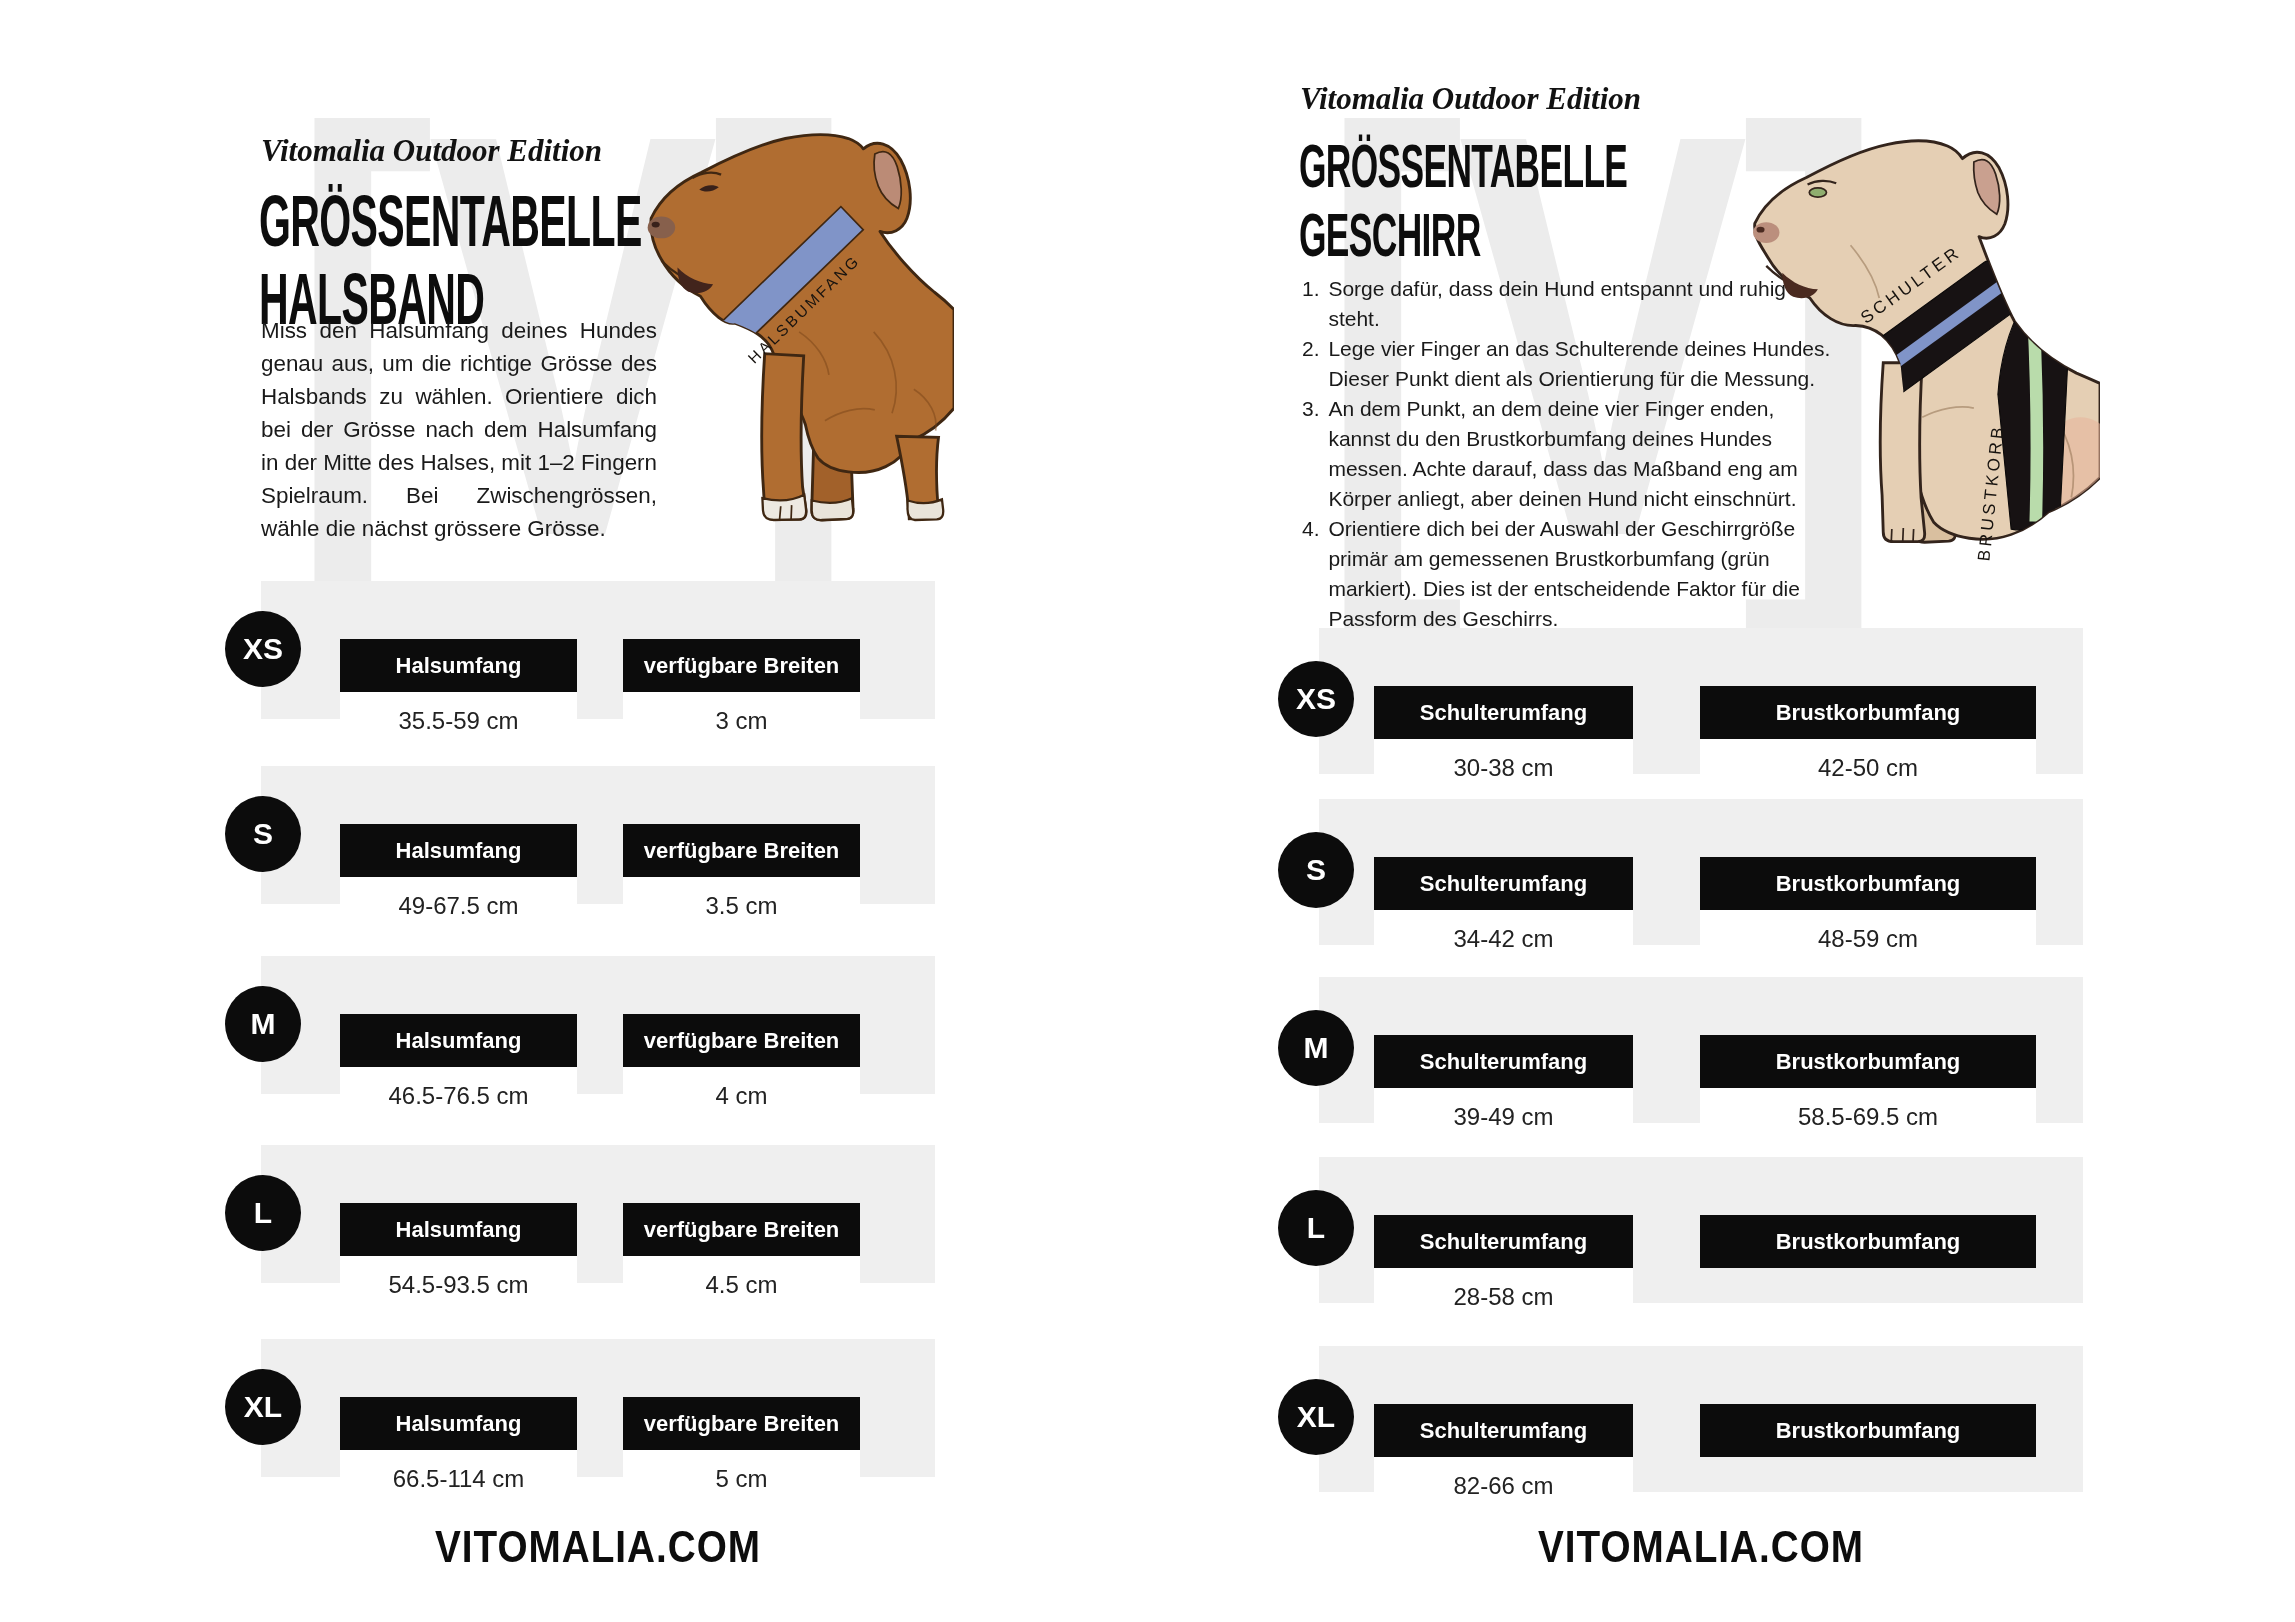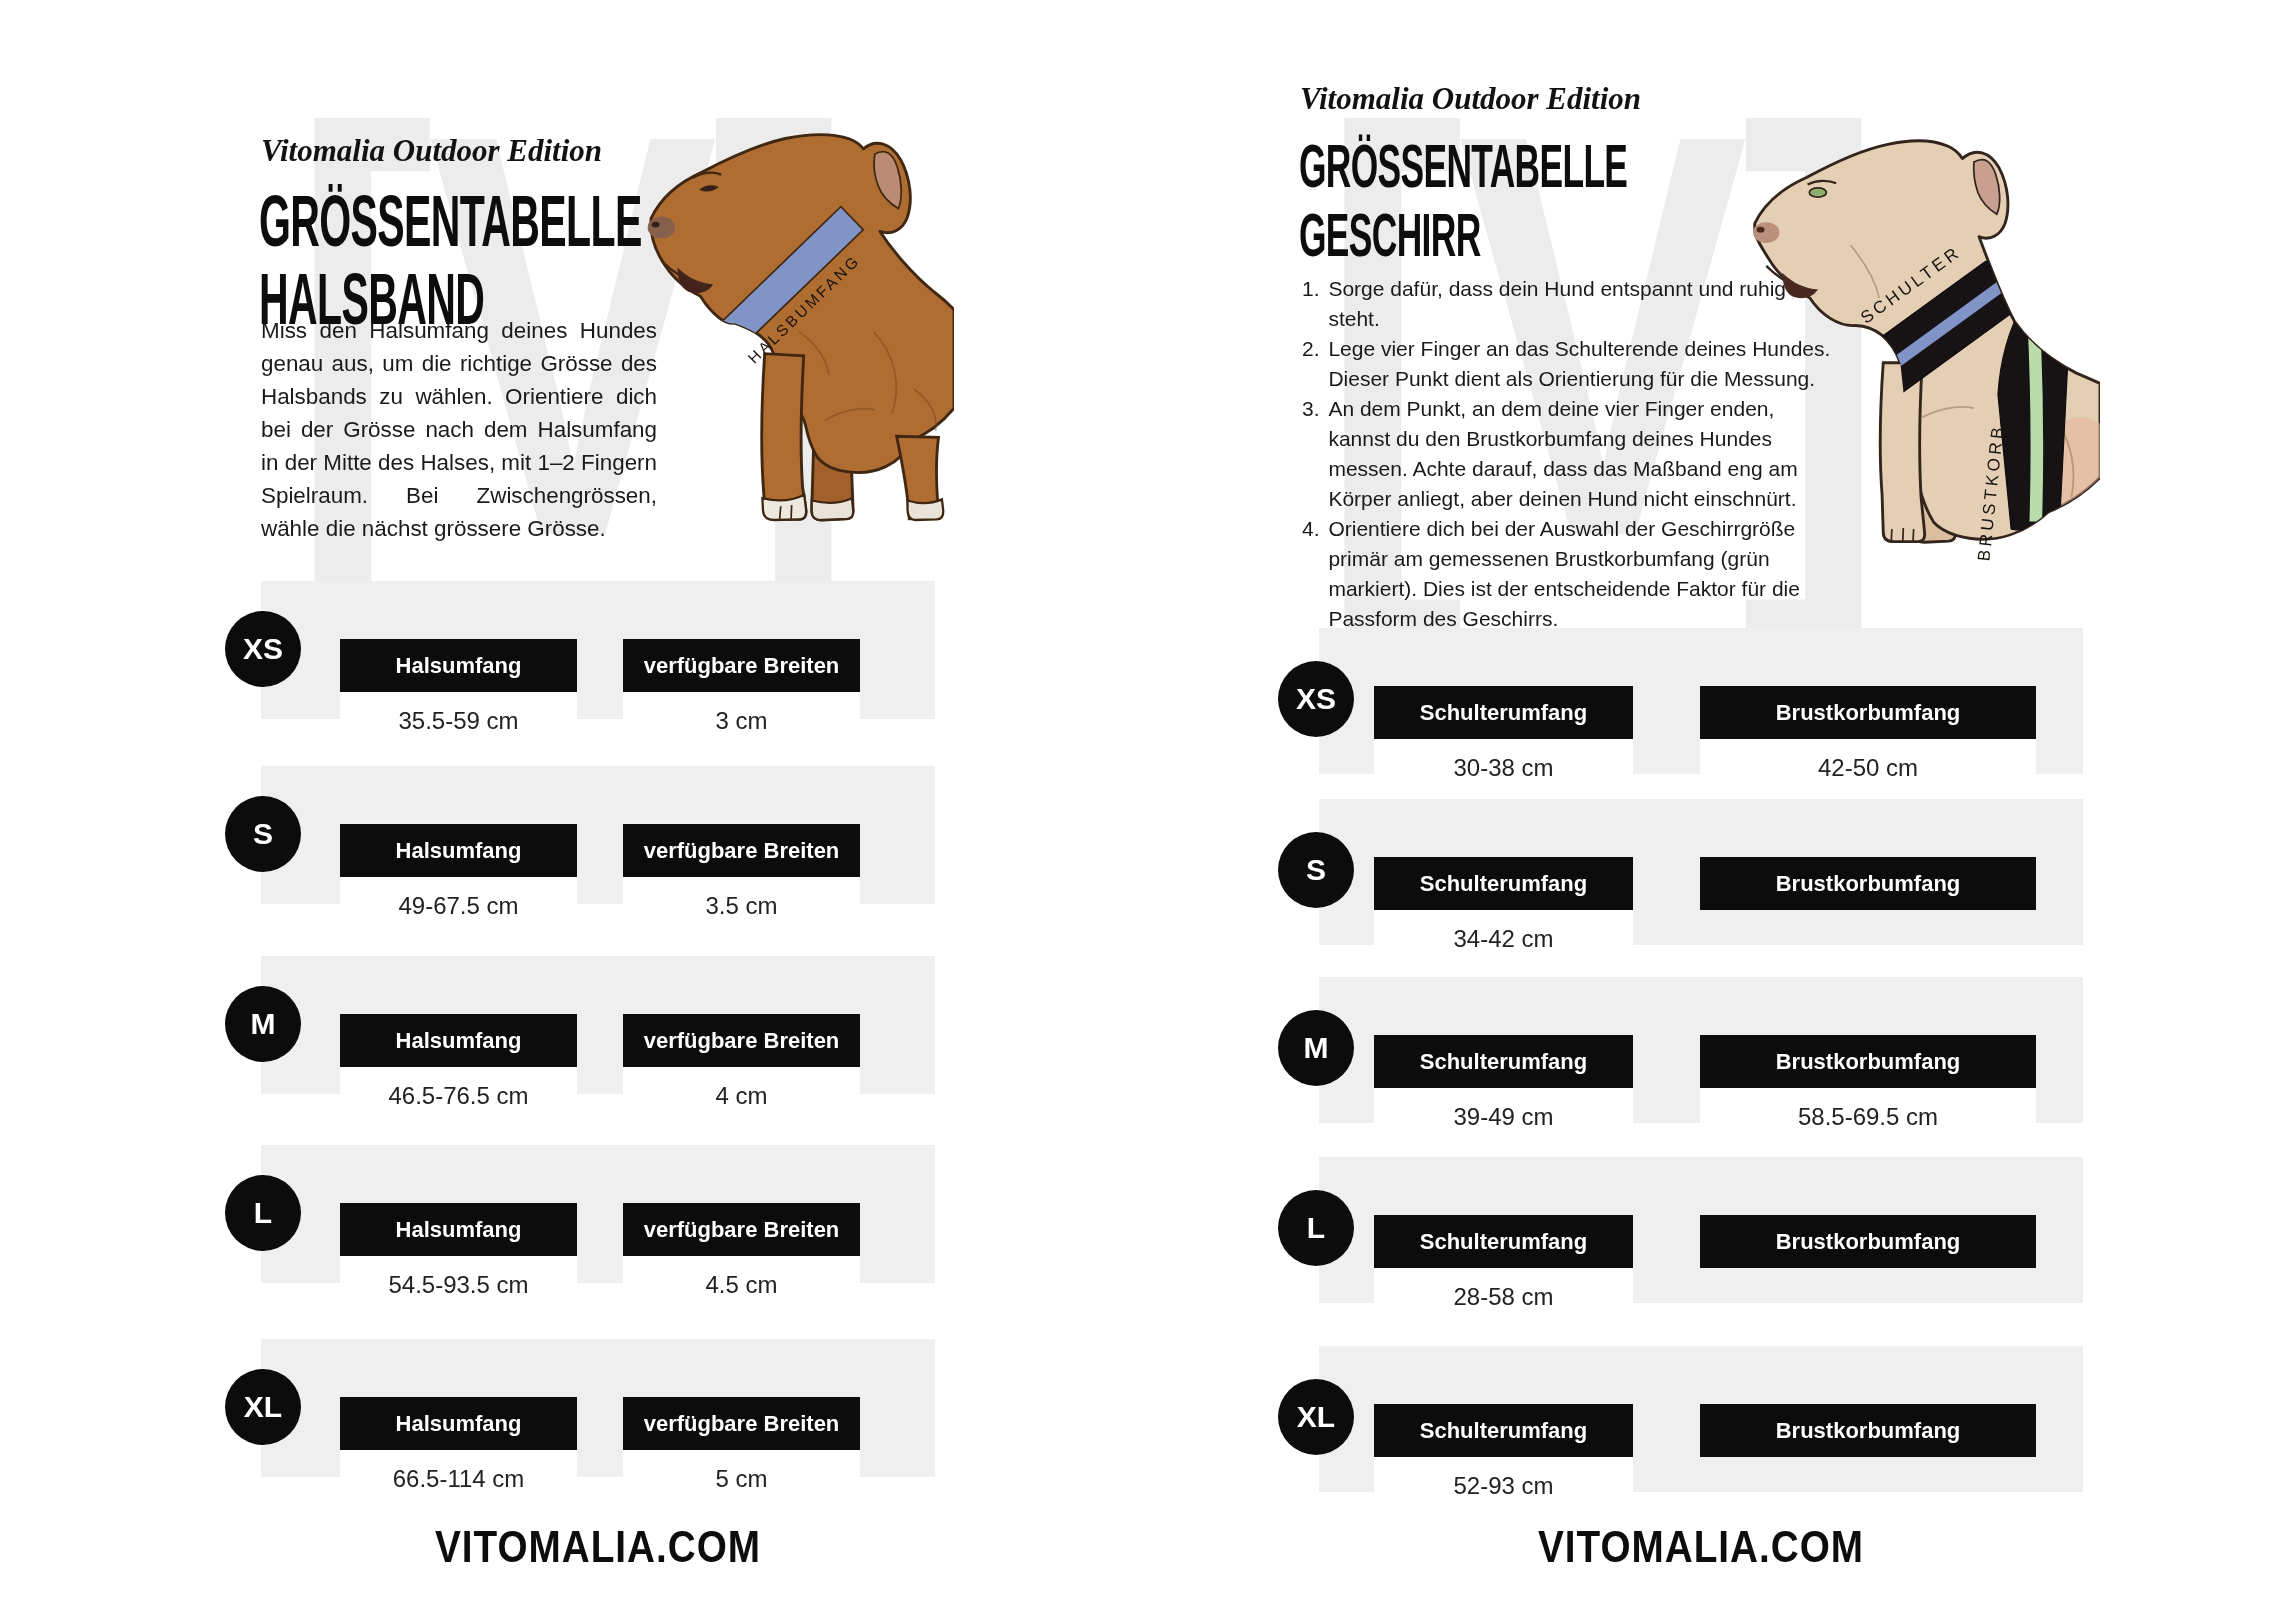--- a/index.html
+++ b/index.html
@@ -303,20 +303,21 @@
   </div>
 
   <div class="size-row" style="top: 799px;">
     <div class="size-badge">S</div>
     <div class="cell c1">
       <div class="cell-header">Schulterumfang</div>
       <div class="cell-value">34-42 cm</div>
     </div>
     <div class="cell c2">
       <div class="cell-header">Brustkorbumfang</div>
+      <div class="cell-value">48-59 cm</div>
     </div>
   </div>
 
   <div class="size-row" style="top: 977px;">
     <div class="size-badge">M</div>
     <div class="cell c1">
       <div class="cell-header">Schulterumfang</div>
       <div class="cell-value">39-49 cm</div>
     </div>
     <div class="cell c2">
@@ -333,21 +334,21 @@
     </div>
     <div class="cell c2">
       <div class="cell-header">Brustkorbumfang</div>
     </div>
   </div>
 
   <div class="size-row" style="top: 1346px;">
     <div class="size-badge">XL</div>
     <div class="cell c1">
       <div class="cell-header">Schulterumfang</div>
-      <div class="cell-value">52-93 cm</div>
+      <div class="cell-value">82-66 cm</div>
     </div>
     <div class="cell c2">
       <div class="cell-header">Brustkorbumfang</div>
     </div>
   </div>
 </div>
 
     <div class="site">VITOMALIA.COM</div>
   </div>
 </div>

